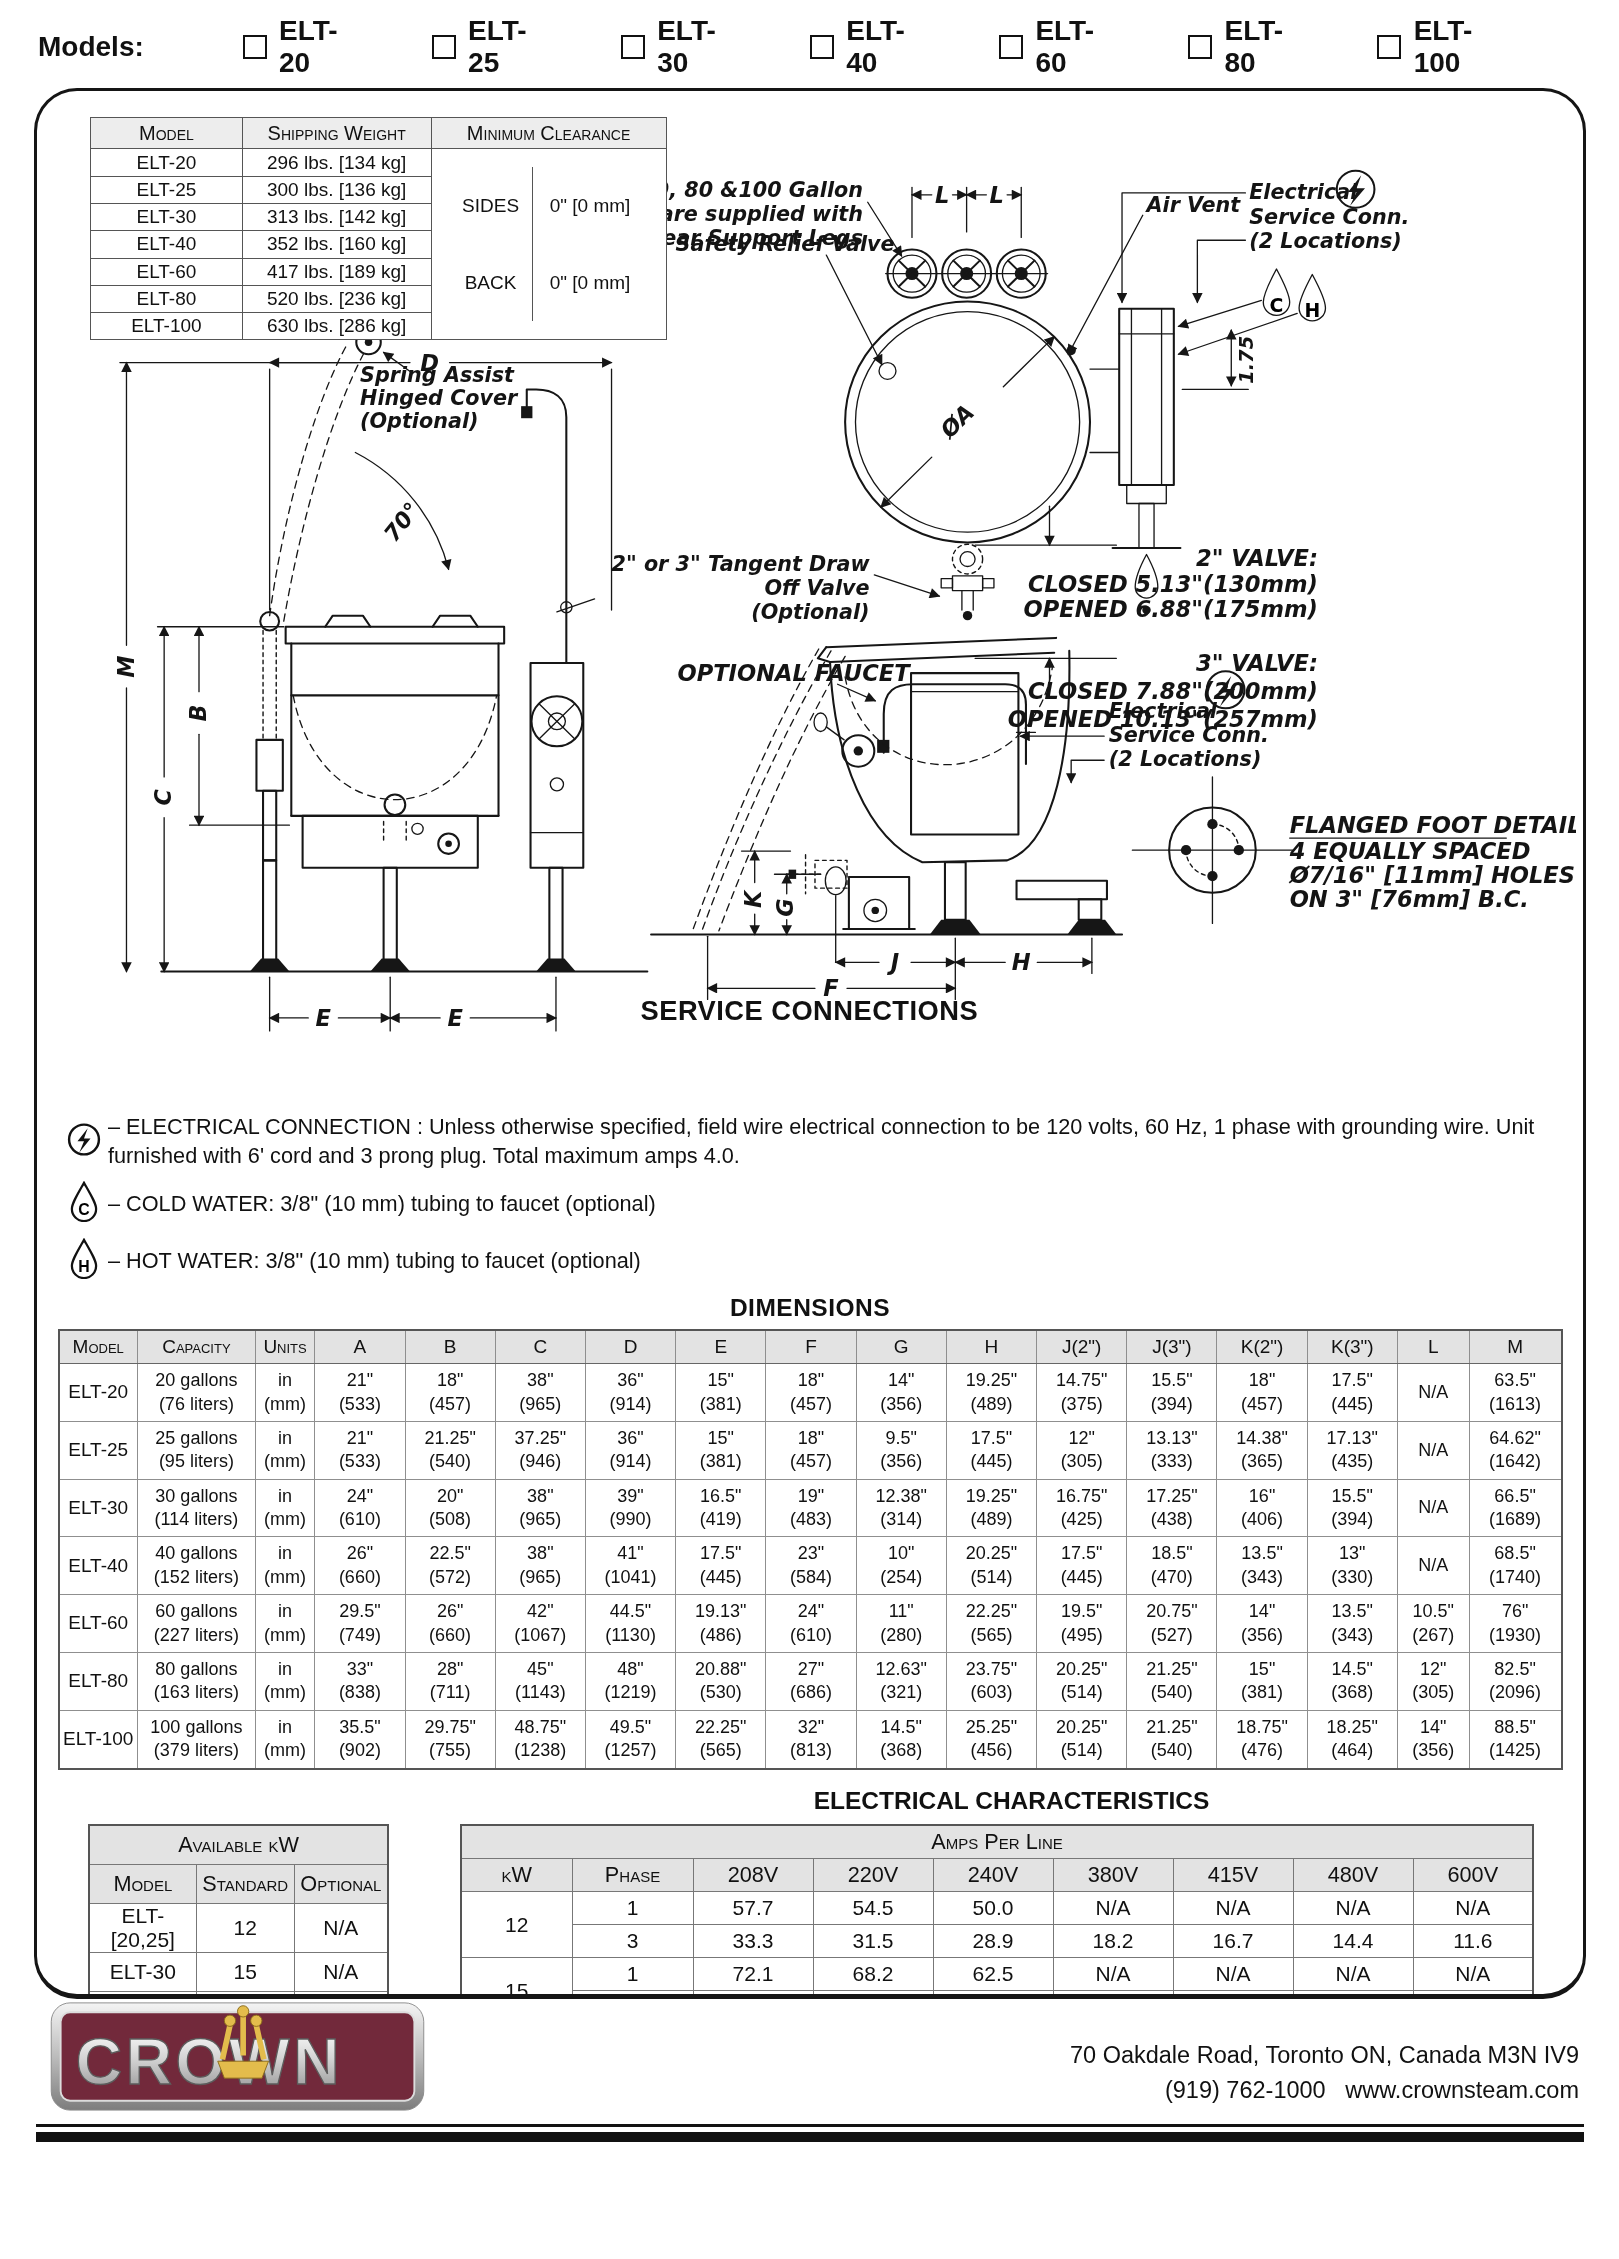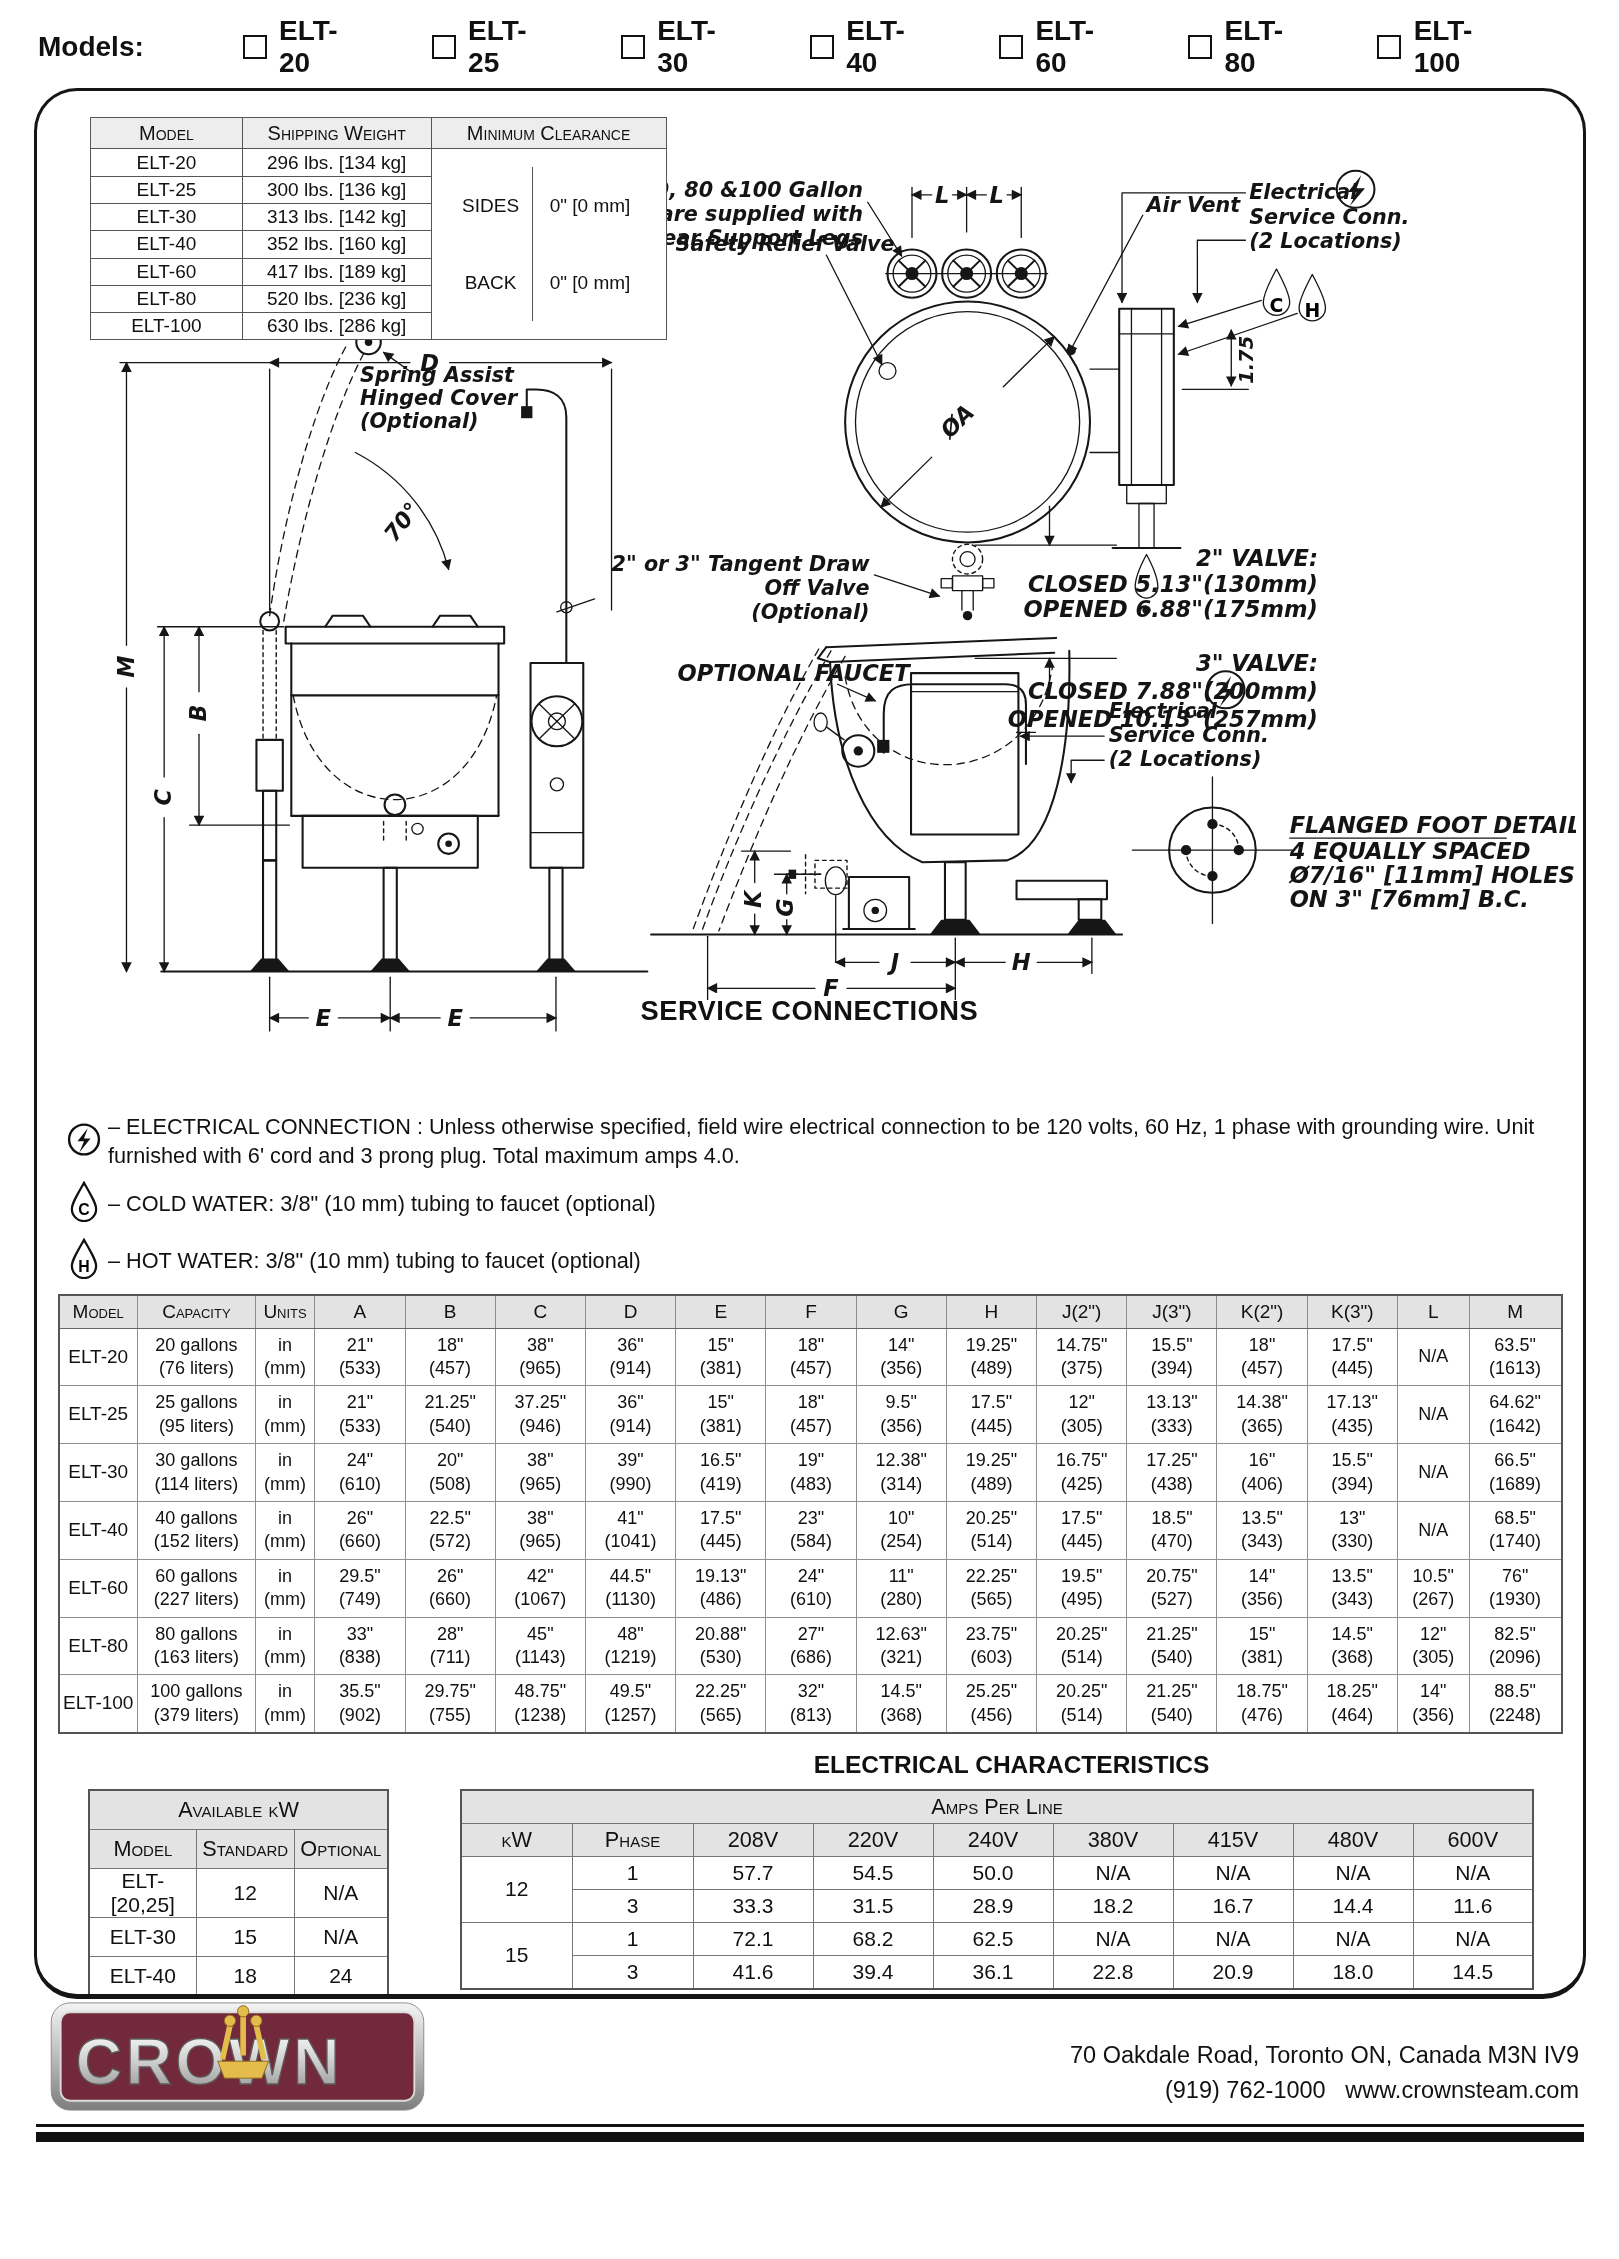--- a/index.html
+++ b/index.html
@@ -492,20 +492,21 @@
         <span class="snicon">
           <svg width="38" height="41" viewBox="0 0 40 44" style="font-size:23px">
               <path d="M20,2 C12,16 7,24 7,30 a13,13 0 0 0 26,0 C33,24 28,16 20,2 z" fill="none" stroke="#111" stroke-width="2.4"></path>
               <text x="20" y="37" text-anchor="middle" style="font:700 17px 'Liberation Sans',sans-serif">H</text>
             </svg>
         </span>
         <span class="sntext">– HOT WATER: 3/8" (10 mm) tubing to faucet (optional)</span>
       </div>
     </div>
 
+    <div class="sec-title">DIMENSIONS</div>
     <table class="dims-table">
       <colgroup>
         <col style="width:77px">
           <col style="width:115px">
           <col style="width:58px">
         <col span="12" style="width:88px">
           <col style="width:70px">
           <col style="width:90px">
       </colgroup>
       <thead>
@@ -977,21 +978,21 @@
             <td>
               <div>18.25"</div>
               <div>(464)</div>
             </td>
             <td>
               <div>14"</div>
               <div>(356)</div>
             </td>
             <td>
               <div>88.5"</div>
-              <div>(2248)</div>
+              <div>(1425)</div>
             </td>
           </tr>
         </tbody>
     </table>
 
     <div class="elec-title">ELECTRICAL CHARACTERISTICS</div>
     <div class="elec-row">
       <table class="kw-table">
         <thead>
           <tr>

